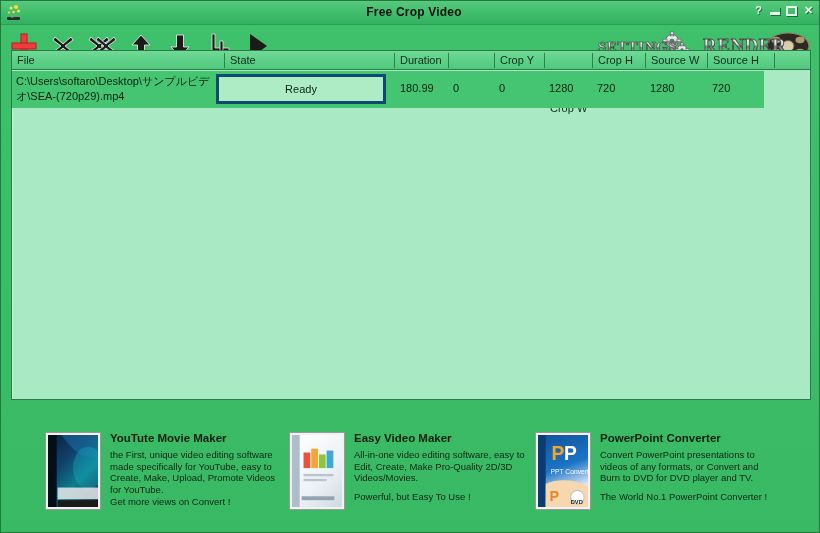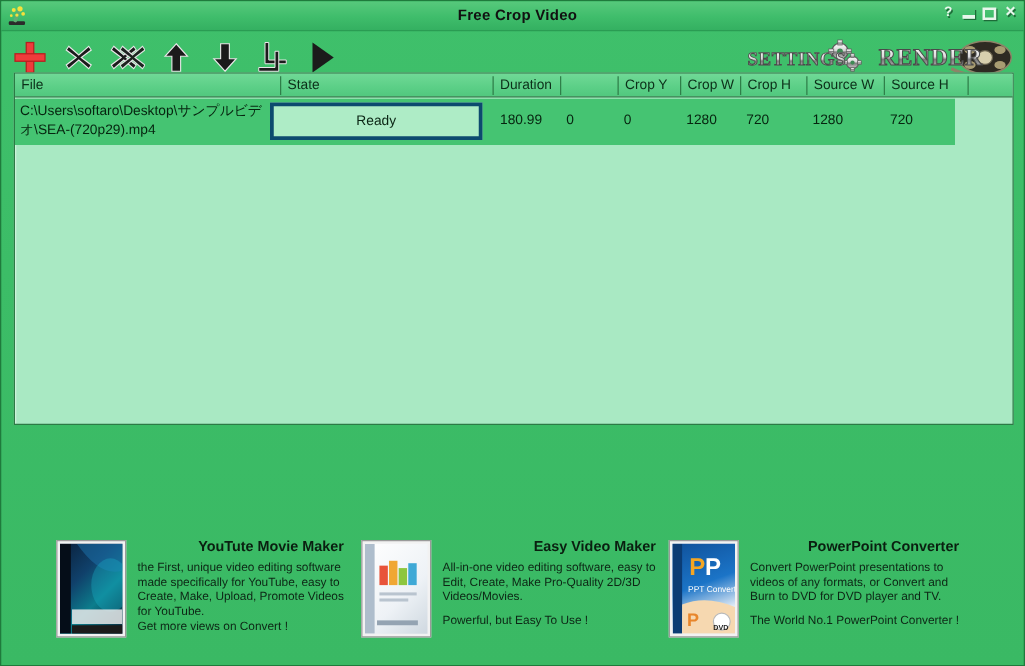--- a/index.html
+++ b/index.html
@@ -71,21 +71,21 @@
   .tbtn svg { display: block; }
   #tools-right {
     position: absolute; right: 8px; top: 0;
     display: flex; align-items: center; height: 42px; gap: 10px;
   }
   .brandbtn { cursor: pointer; display: flex; align-items: flex-start; }
 
   
   #listpanel {
     position: absolute;
-    left: 10px; top: 57px; width: 800px; height: 282px;
+    left: 10px; top: 49px; width: 800px; height: 350px;
     background: #a9e9c3;
     border: 1px solid #2c7a45;
     box-shadow: inset 1px 1px 0 #cdf2da;
   }
   #hdrrow {
     height: 19px; width: 100%;
     position: relative;
     background: linear-gradient(180deg, #70d996 0%, #5dd088 55%, #51c87e 100%);
     border-bottom: 1px solid #2c7a45;
   }
@@ -147,21 +147,20 @@
     flex: 0 0 auto;
   }
   .ad-thumb .inner {
     width: 100%; height: 100%;
     position: relative; overflow: hidden;
   }
   .ad-body { padding-left: 9px; }
   .ad-title {
     font-size: 11.5px; font-weight: bold; color: #0a1f10;
     margin-bottom: 5px;
-    text-align: right;
   }
   .ad-desc {
     font-size: 9.5px; color: #0d2615; line-height: 11.5px;
     white-space: pre-line;
   }
   .ad-tag {
     font-size: 9.5px; color: #0d2615; line-height: 11.5px;
     margin-top: 7px;
   }
 </style>
@@ -304,21 +303,21 @@
   </div>
 
   <div id="listpanel">
 
     <div id="hdrrow">
       <div class="hcell" style="left:0px;width:213px;">File</div>
       <div class="hcell" style="left:213px;width:170px;">State</div>
       <div class="hcell" style="left:383px;width:54px;">Duration</div>
       <div class="hcell" style="left:437px;width:46px;margin-top:20px;">Crop X</div>
       <div class="hcell" style="left:483px;width:50px;">Crop Y</div>
-      <div class="hcell" style="left:533px;width:48px;">Crop W</div>
+      <div class="hcell" style="left:533px;width:48px;margin-top:48px;">Crop W</div>
       <div class="hcell" style="left:581px;width:53px;">Crop H</div>
       <div class="hcell" style="left:634px;width:62px;">Source W</div>
       <div class="hcell" style="left:696px;width:67px;">Source H</div>
 
       <div class="hdiv" style="left:212px;"></div>
       <div class="hdiv" style="left:382px;"></div>
       <div class="hdiv" style="left:436px;"></div>
       <div class="hdiv" style="left:482px;"></div>
       <div class="hdiv" style="left:532px;"></div>
       <div class="hdiv" style="left:580px;"></div>

